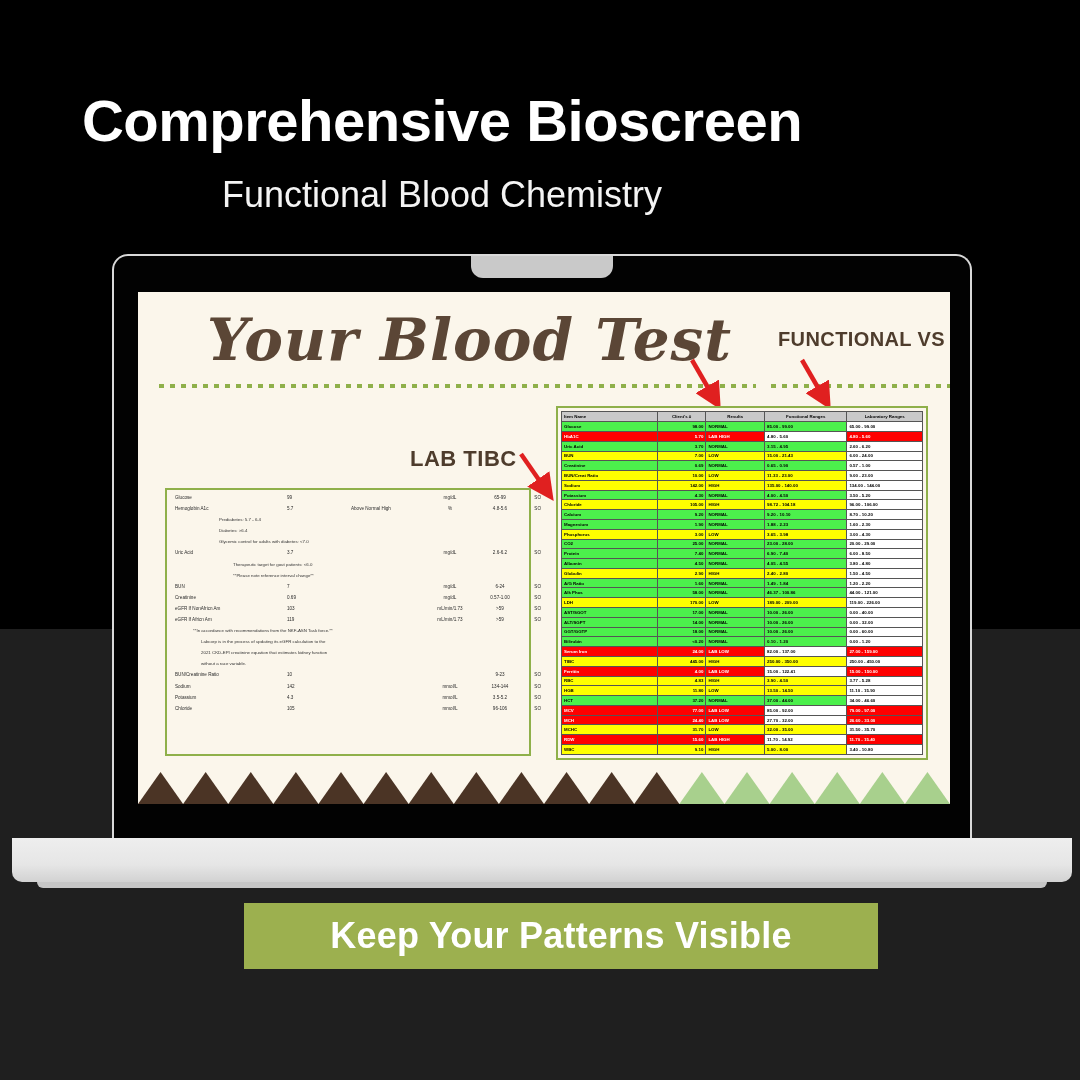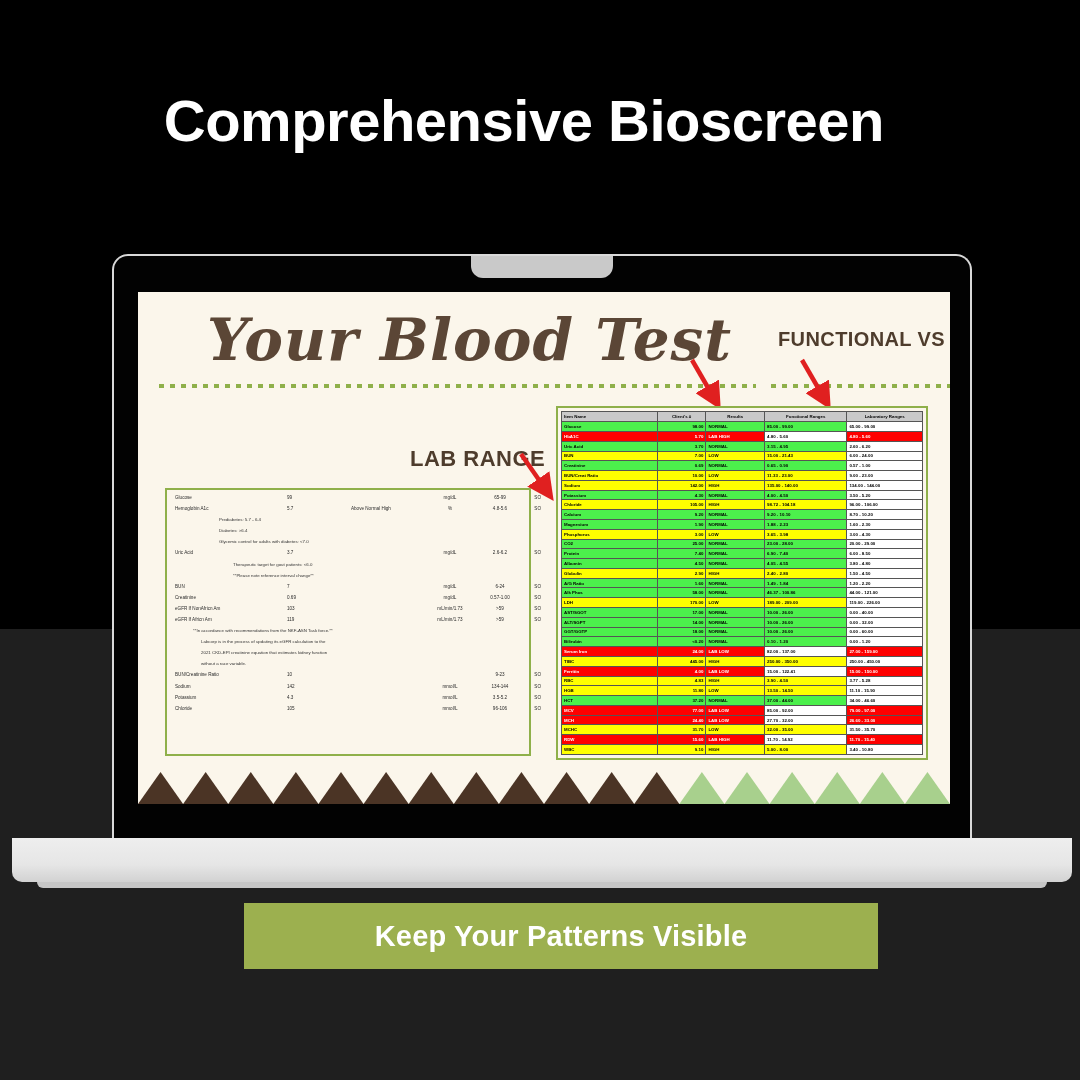--- a/index.html
+++ b/index.html
@@ -8,21 +8,21 @@
     background:#000;
     font-family:"Liberation Sans", sans-serif;
     overflow:hidden;
     position:relative;
   }
   
   #bg-top{position:absolute;left:0;top:0;width:1080px;height:629px;background:#000000;}
   #bg-bottom{position:absolute;left:0;top:629px;width:1080px;height:451px;background:#1f1f1f;}
 
   
-  #header{position:absolute;left:0;top:92px;width:884px;text-align:right;z-index:5;}
+  #header{position:absolute;left:0;top:92px;width:884px;text-align:center;z-index:5;}
   #main-title{
     color:#ffffff;font-size:58px;font-weight:bold;letter-spacing:-0.5px;
     line-height:1.0;margin:0;font-family:"Liberation Sans", sans-serif;
   }
   #sub-title{
     color:#f4f4f4;font-size:36px;font-weight:400;margin:24px 0 0 0;
     font-family:"Liberation Sans", sans-serif;
   }
 
   
@@ -134,44 +134,45 @@
   .bg-white{background:#ffffff;color:#000;}
 
   
   #zigzag{position:absolute;left:0;bottom:0;width:812px;height:34px;}
 
   
   #cta{
     position:absolute;left:244px;top:903px;width:634px;height:66px;
     background:#9cb04f;display:flex;align-items:center;justify-content:center;z-index:7;
   }
-  #cta-label{color:#ffffff;font-size:29px;font-weight:bold;letter-spacing:0.2px;}
+  #cta-label{color:#ffffff;font-size:36px;font-weight:bold;letter-spacing:0.2px;}
 </style>
 </head>
 <body>
 
 <div id="bg-top"></div>
 <div id="bg-bottom"></div>
 
 <div id="header">
   <div id="main-title">Comprehensive Bioscreen</div>
+  <div id="sub-title">Functional Blood Chemistry</div>
 </div>
 
 <div id="laptop">
   <div id="laptop-lid">
 
     <div id="screen">
 
       <div id="slide-title">Your Blood Test</div>
       <div id="funcvslab">FUNCTIONAL VS LAB RAN</div>
 
       <div id="dotrule-left" class="dotrule"></div>
       <div id="dotrule-right" class="dotrule"></div>
 
-      <div id="lab-range-label">LAB RANGE</div>
+      <div id="lab-range-label">LAB TIBC</div>
 
       <svg class="arrow" style="left:378px;top:158px;" width="42" height="52" viewBox="0 0 42 52">
         <defs>
             <marker id="ah1" markerWidth="6" markerHeight="6" refX="3" refY="3" orient="auto">
           <path d="M0,0 L6,3 L0,6 z" fill="#e02020"></path>
             </marker>
           </defs>
         <line x1="5" y1="4" x2="30" y2="40" stroke="#e02020" stroke-width="4.5" marker-end="url(#ah1)"></line>
       </svg>
 

